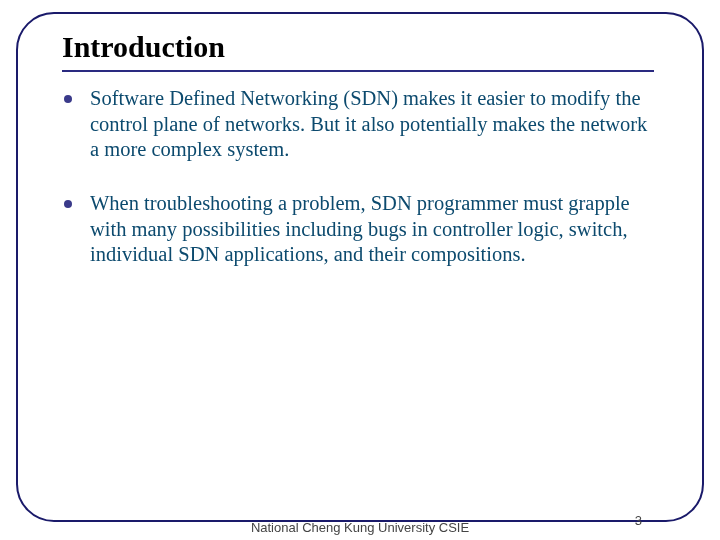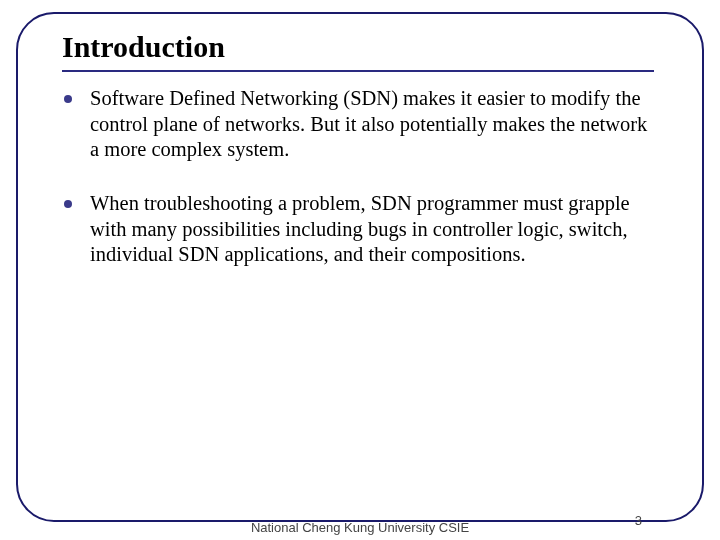--- a/index.html
+++ b/index.html
@@ -33,21 +33,21 @@
     top: 70px;
     width: 592px;
     height: 2px;
     background: #2a2a80;
   }
   .body {
     position: absolute;
     left: 64px;
     top: 86px;
     width: 594px;
-    color: #000000;
+    color: #0c4a6e;
     font-size: 20.5px;
     line-height: 1.25;
   }
   .item {
     display: flex;
     margin-bottom: 28px;
   }
   .bullet {
     width: 8px;
     height: 8px;

